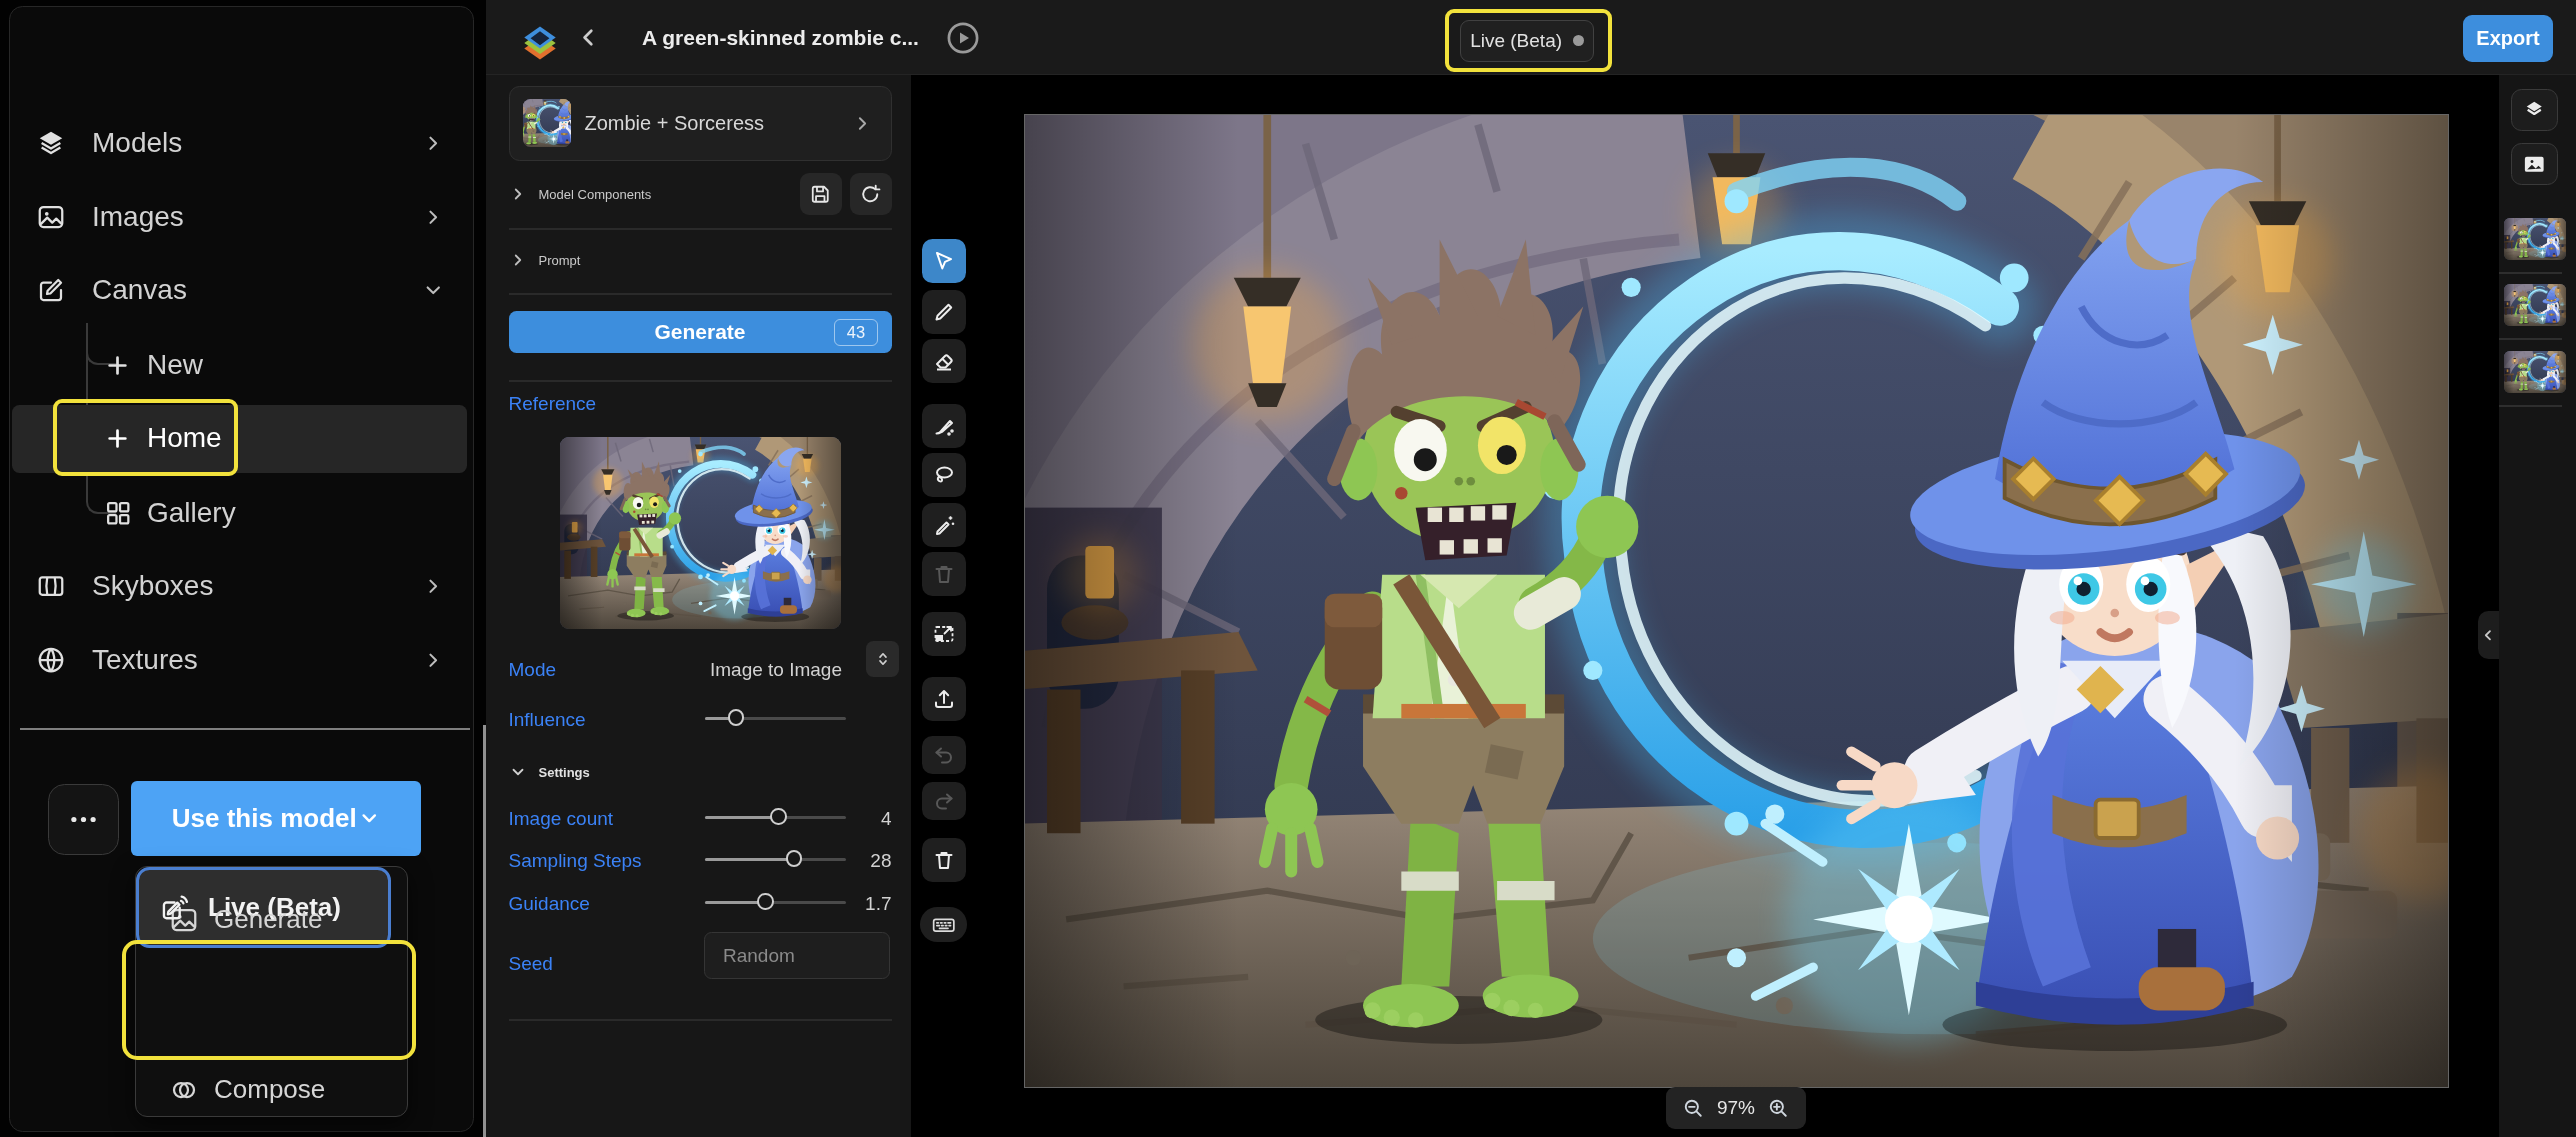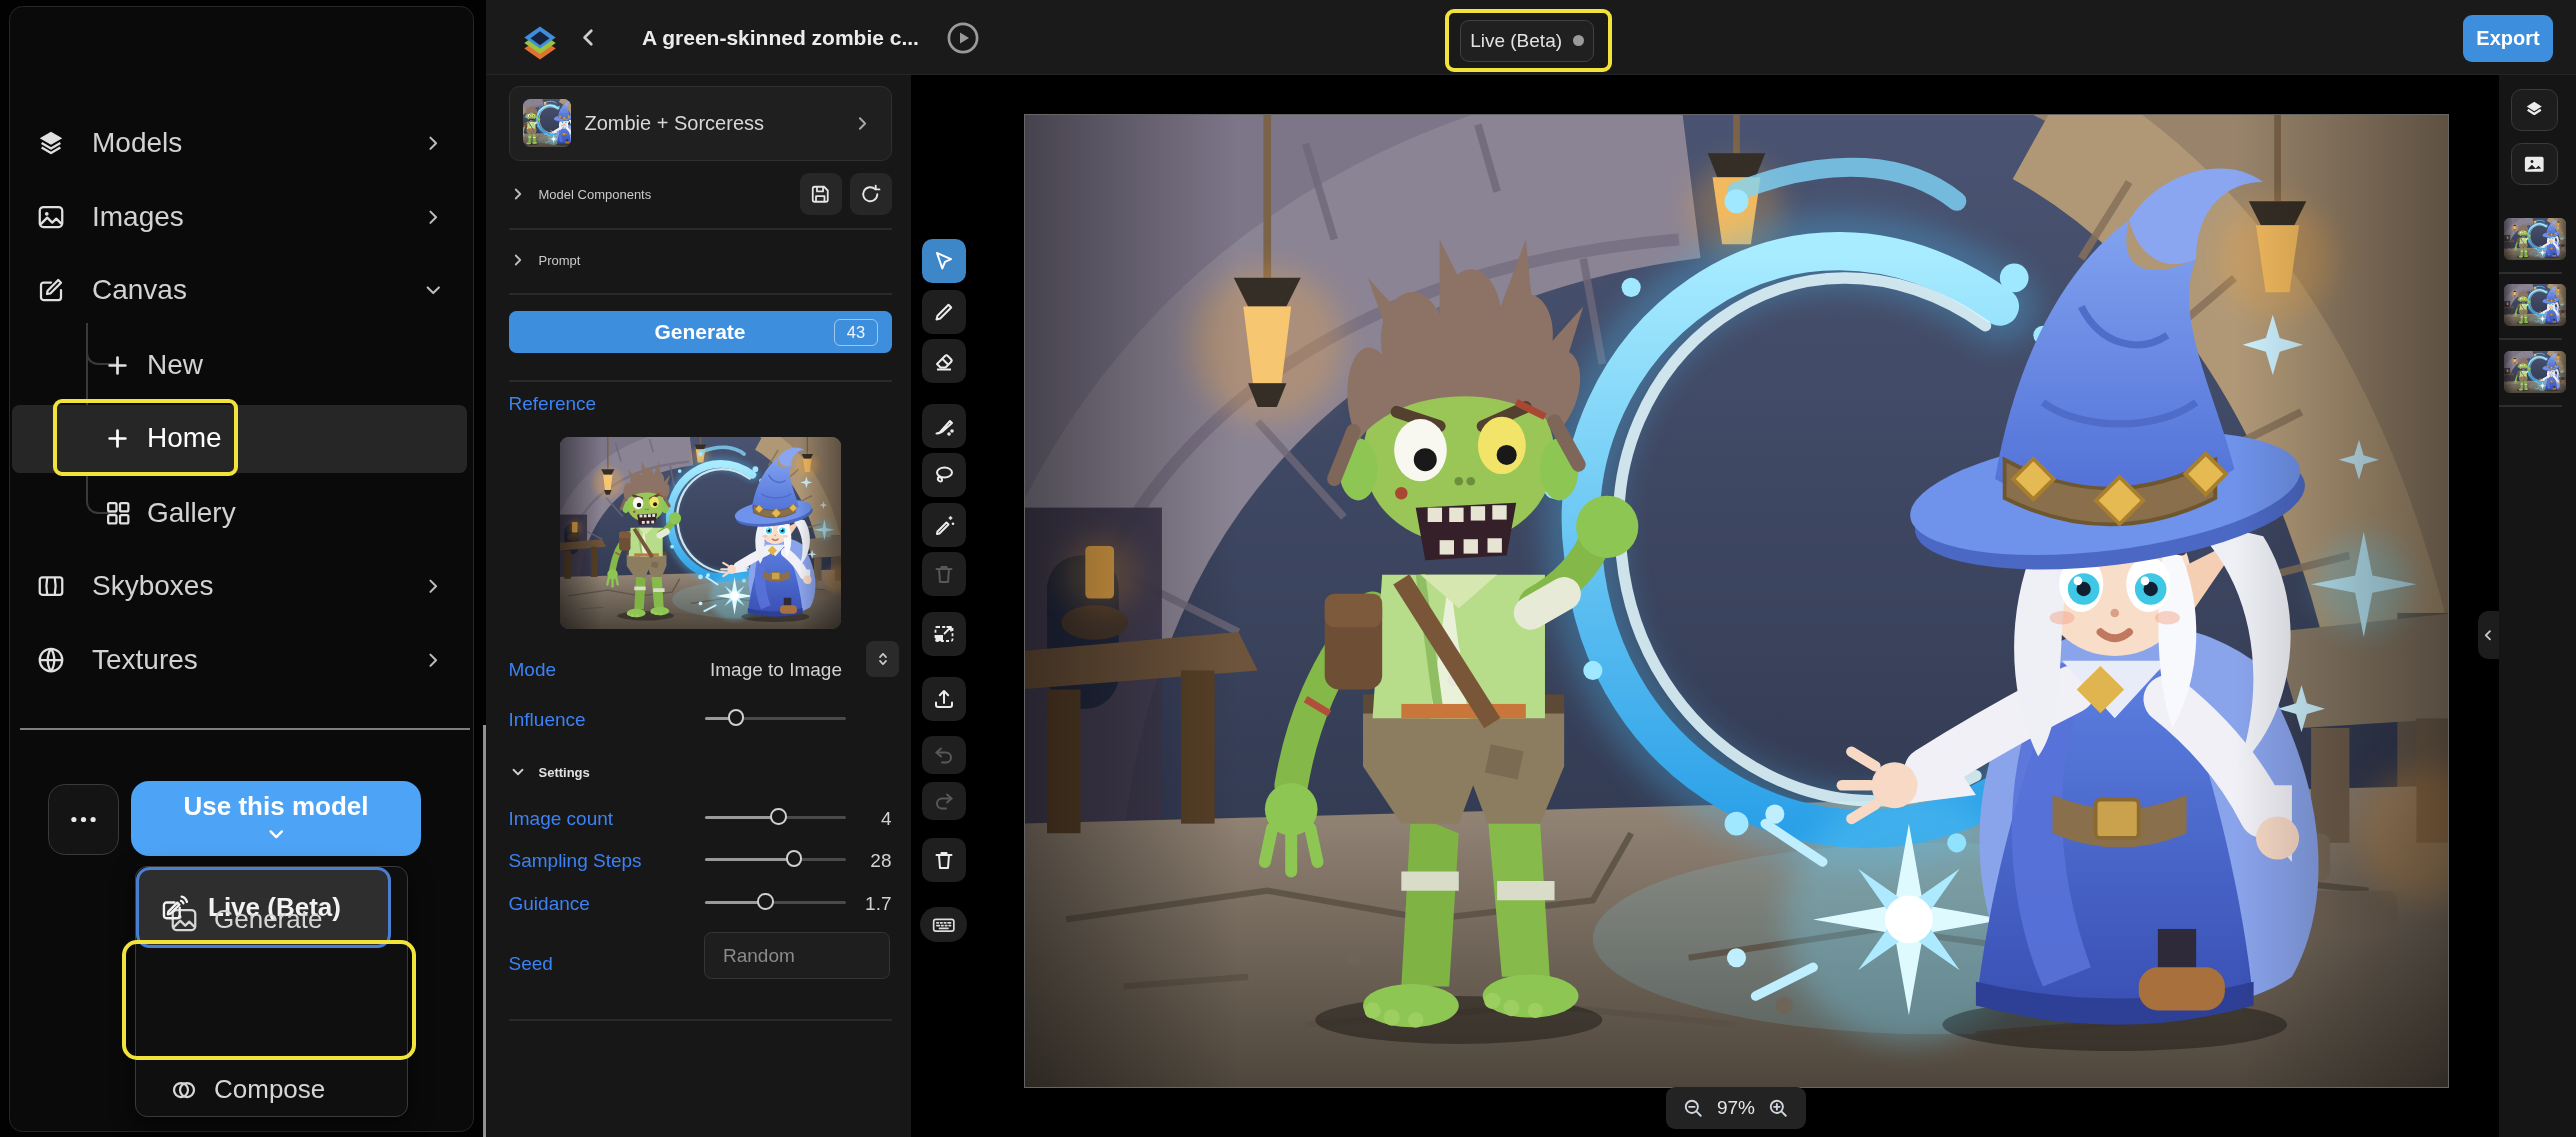--- a/index.html
+++ b/index.html
@@ -29,21 +29,21 @@
   .nav-item .nico { position:absolute; left:36px; }
   .nav-item .chev { position:absolute; left:422px; color:#bdbdbd; }
   .sub-item .lab { margin-left:147px; }
   .sub-item .nico { left:104px; }
   #live-row-hl { left:12px; top:405px; width:455px; height:68px; background:#262626; border-radius:7.5px; }
   .treeline { background:#3a3a3a; }
   .tree-elbow { border-left:2.3px solid #3a3a3a; border-bottom:2.3px solid #3a3a3a; border-bottom-left-radius:12px; }
   #side-sep { left:19.5px; top:728px; width:450px; height:2.3px; background:#7f7f7f; }
   #side-vline { left:483px; top:725px; width:3px; height:413px; background:#919191; }
   #more-btn { left:48px; top:784px; width:71px; height:71px; border:1.5px solid #3a3a3a; border-radius:16.5px; background:#141414; display:flex; align-items:center; justify-content:center; }
-  #use-model-btn { left:131px; top:781px; width:290px; height:75px; border-radius:18px; background:#4da3f5; display:flex; align-items:center; justify-content:center; gap:1px;flex-direction:column; }
+  #use-model-btn { left:131px; top:781px; width:290px; height:75px; border-radius:6px; background:#4da3f5; display:flex; align-items:center; justify-content:center; gap:1px; }
   #use-model-btn span { color:#fff; font-size:26px; font-weight:700; }
   #side-menu { left:135px; top:866px; width:273px; height:251px; background:#0f0f0f; border:1.5px solid #3a3a3a; border-radius:12px; box-shadow:0 7.5px 22.5px rgba(0,0,0,.6); }
   .menu-item { position:absolute; left:0; width:273px; height:51px; display:flex; align-items:center; }
   .menu-item .mico { position:absolute; left:33px; }
   .menu-item .lab { margin-left:78px; font-size:26px; font-weight:500; color:#d6d6d6; }
   #menu-live { left:9px; top:93px; width:255px; height:81px; background:#2e2e2e; border:3px solid #4a7ed0; border-radius:13.5px; display:flex; align-items:center; }
   #menu-live .mico { position:absolute; left:24px; }
   #menu-live .lab { margin-left:69px; font-size:26px; font-weight:600; color:#f2f2f2; }
 
   

